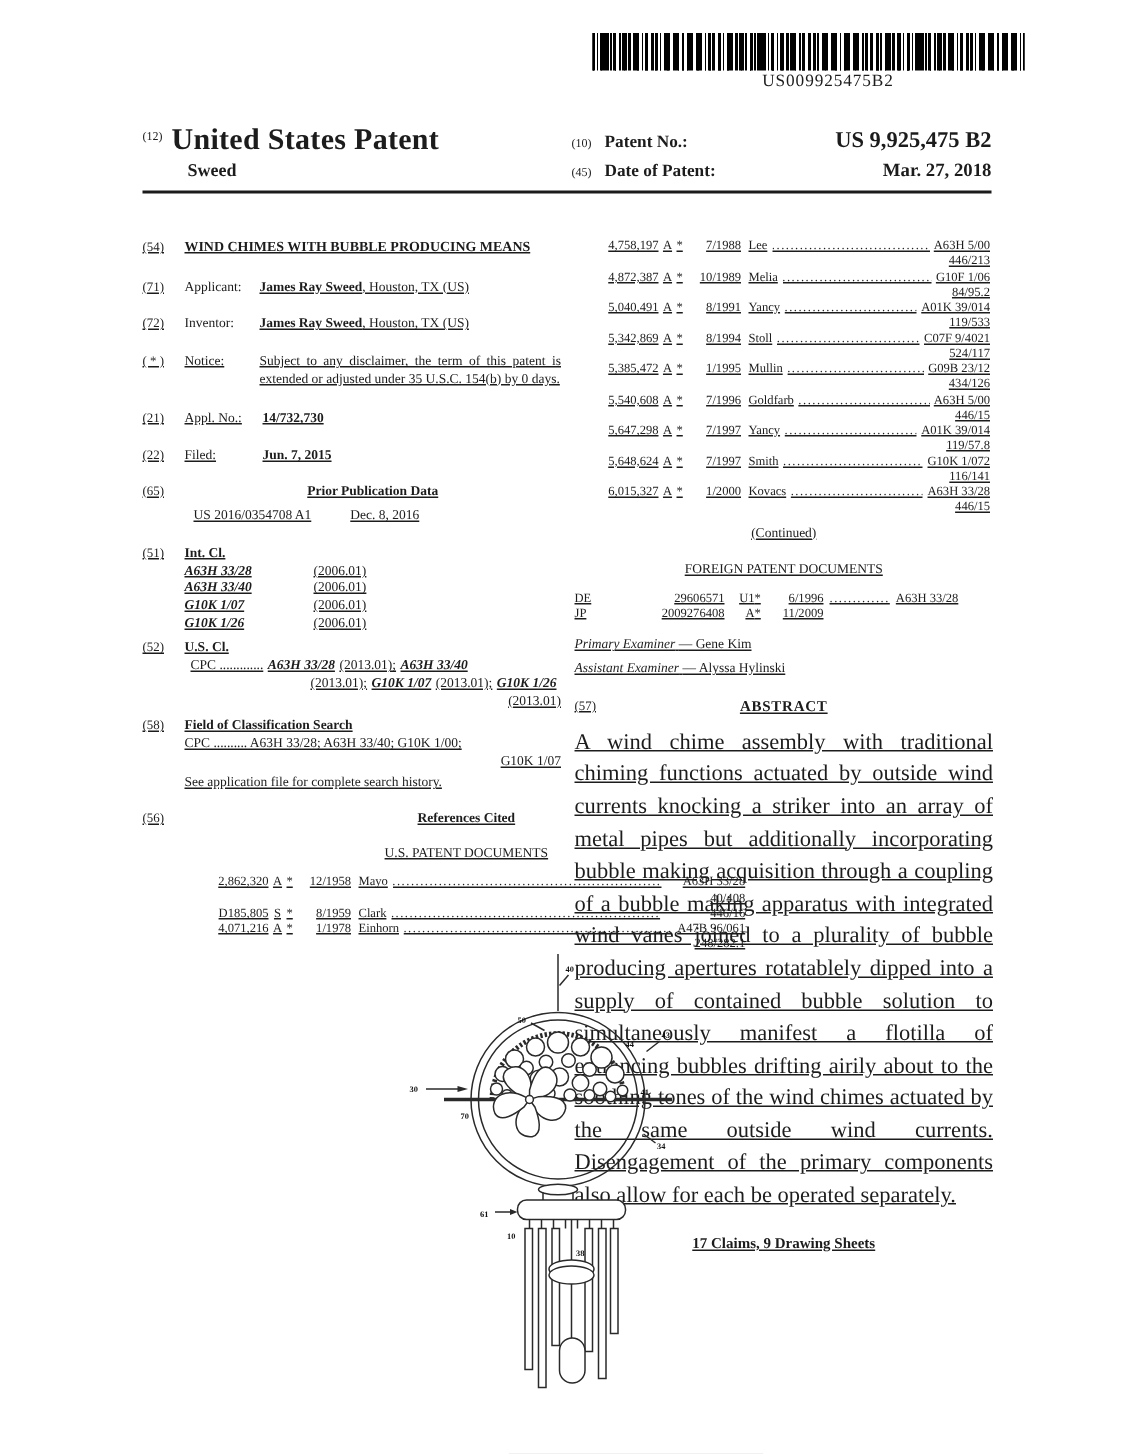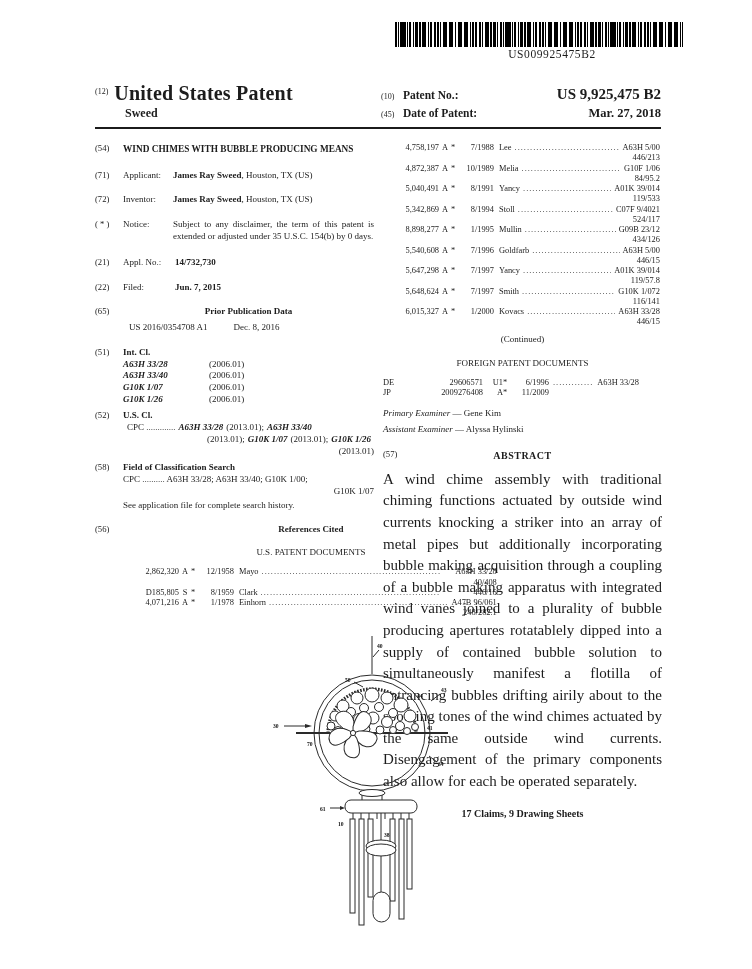--- a/index.html
+++ b/index.html
@@ -22,21 +22,21 @@
   .surname{font-size:12px;font-weight:bold;margin-left:30px;margin-top:1px;}
   .hdr-right{position:absolute;right:0;top:4px;width:280px;}
   .hdr-row{display:flex;align-items:baseline;margin-bottom:3px;}
   .hdr-row .num{font-size:8px;width:22px;}
   .hdr-row .lbl{font-size:11.5px;font-weight:bold;}
   .hdr-row .val{font-weight:bold;flex:1;text-align:right;}
   .val-patent{font-size:15px;}
   .val-date{font-size:12.5px;}
   .rule{position:absolute;left:95px;top:127px;width:566px;height:2px;background:#1b1b1b;}
   
-  .col{position:absolute;top:143px;width:279px;font-size:9px;line-height:1.3;}
+  .col{position:absolute;top:159px;width:279px;font-size:9px;line-height:1.3;text-decoration:underline;}
   .col-left{left:95px;}
   .col-right{left:383px;}
   .item{display:flex;margin-bottom:11px;}
   .inum{width:28px;flex:none;font-size:8.6px;}
   .ibody{flex:1;}
   .bold{font-weight:bold;}
   .bi{font-weight:bold;font-style:italic;}
   .center{text-align:center;}
   .right-al{text-align:right;}
   .title-text{font-weight:bold;font-size:9.3px;line-height:1.35;}
@@ -303,21 +303,21 @@
         <span class="r-kind">A</span>
         <span class="r-star">*</span>
         <span class="r-date">8/1994</span>
         <span class="r-name">Stoll</span>
         <span class="leader"></span>
         <span class="r-cls">C07F 9/4021</span>
       </div>
       <div class="ref-row2">524/117</div>
 
       <div class="ref-row">
-        <span class="r-no">8,898,277</span>
+        <span class="r-no">5,385,472</span>
         <span class="r-kind">A</span>
         <span class="r-star">*</span>
         <span class="r-date">1/1995</span>
         <span class="r-name">Mullin</span>
         <span class="leader"></span>
         <span class="r-cls">G09B 23/12</span>
       </div>
       <div class="ref-row2">434/126</div>
 
       <div class="ref-row">

